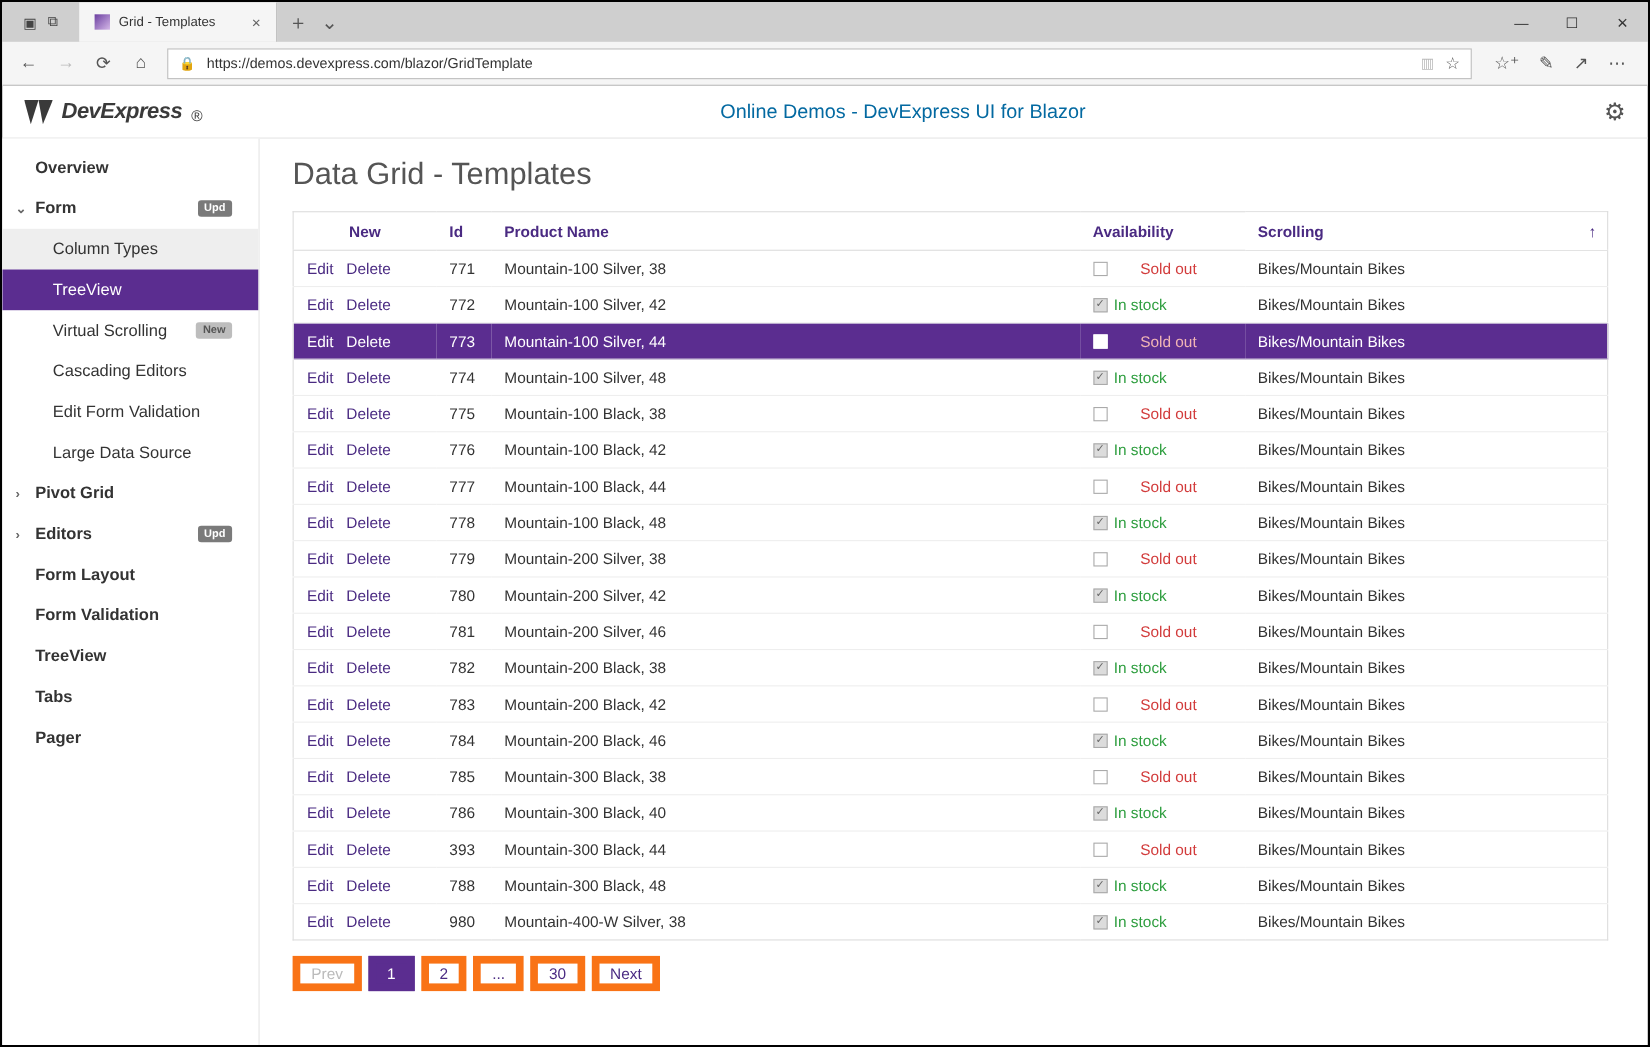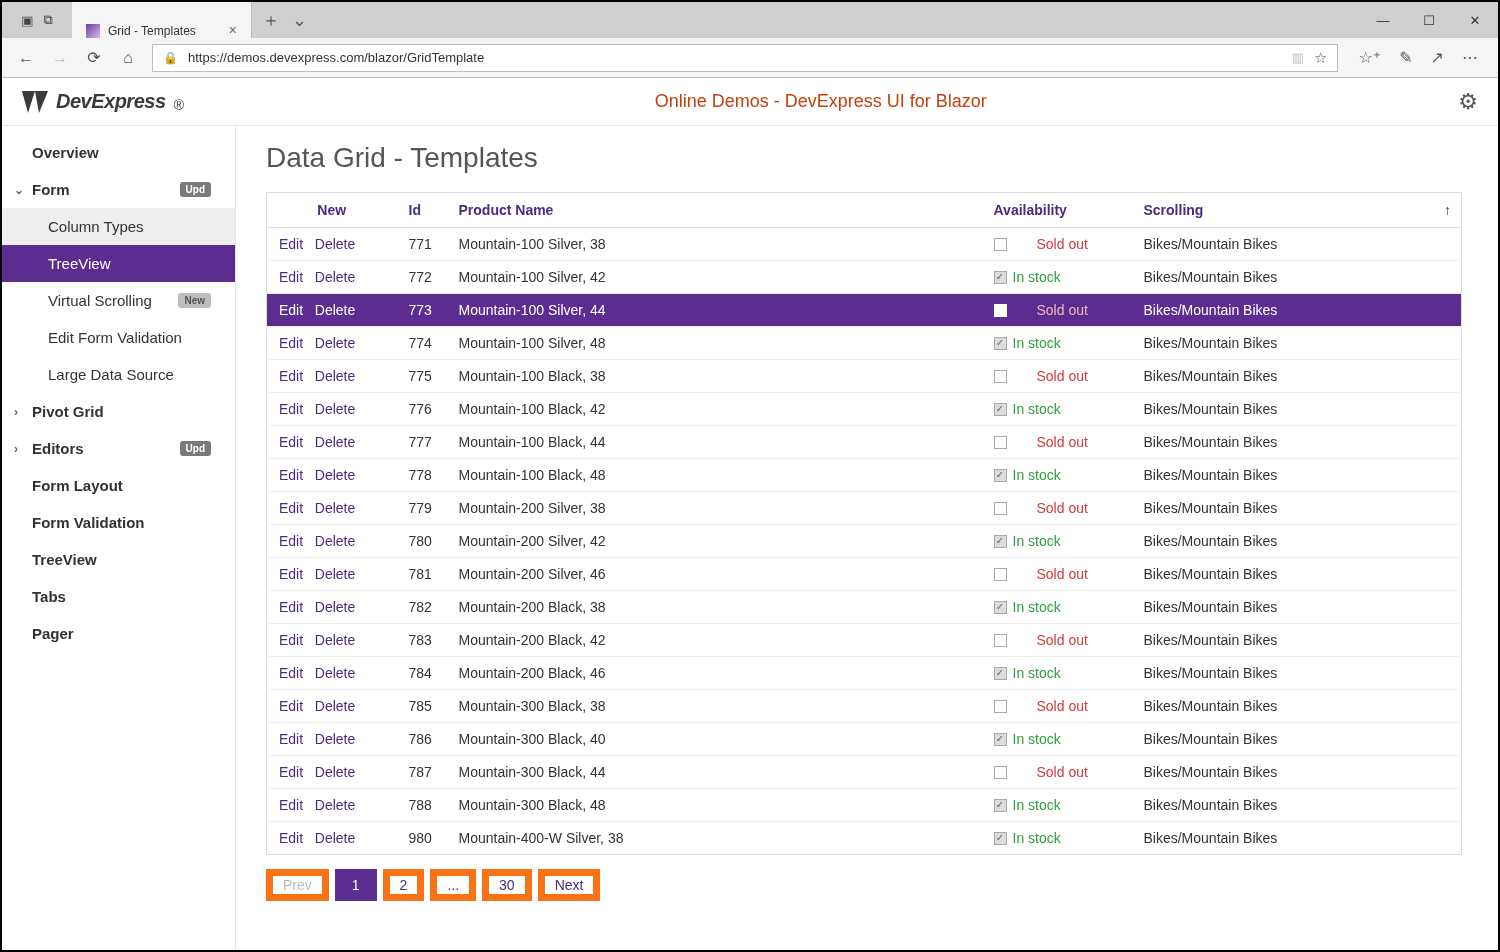--- a/index.html
+++ b/index.html
@@ -2,21 +2,21 @@
 <html><head>
 <meta charset="utf-8">
 <style>
   * { box-sizing: border-box; margin: 0; padding: 0; }
   body { font-family: "Segoe UI", Arial, sans-serif; font-size: 14px; color: #333; background: #fff; width: 1500px; height: 952px; overflow: hidden; border: 2px solid #000; }
 
   
   .browser-chrome { background: #cfcfcf; }
   .tab-strip { height: 36px; display: flex; align-items: stretch; background: #cfcfcf; }
   .tab-strip .os-icons { width: 70px; display:flex; align-items:center; justify-content:center; gap:10px; color:#444; font-size:13px; }
-  .tab { display: flex; align-items: flex-end; gap: 8px; background: #f5f5f5; padding: 0 14px; border-right: 1px solid #bdbdbd; position: relative; min-width: 180px; }
+  .tab { display: flex; align-items: center; gap: 8px; background: #f5f5f5; padding: 0 14px; border-right: 1px solid #bdbdbd; position: relative; min-width: 180px; }
   .tab .favicon { width: 14px; height: 14px; background: linear-gradient(135deg,#6b3fa0,#d5b8e8); }
   .tab .title { font-size: 12px; color: #333; }
   .tab .close { margin-left: auto; font-size: 14px; color: #666; cursor: pointer; }
   .tab-strip .after-tabs { display:flex; align-items:center; gap:12px; padding:0 10px; color:#555; }
   .tab-strip .after-tabs span { font-size:18px; cursor:pointer; }
   .win-controls { margin-left:auto; display:flex; }
   .win-controls div { width:46px; height:36px; display:flex; align-items:center; justify-content:center; font-size:13px; color:#333; }
 
   .addr-bar { height: 40px; display: flex; align-items:center; gap: 14px; padding: 0 14px; background: #f5f5f5; border-bottom: 1px solid #bdbdbd; }
   .addr-bar .nav-btn { font-size: 16px; color: #555; cursor:pointer; width:20px; text-align:center; }
@@ -27,21 +27,21 @@
   .url-box .star { font-size:15px; color:#555; cursor:pointer; }
   .right-icons { display:flex; gap:18px; color:#555; font-size:16px; padding:0 6px; }
   .right-icons span { cursor:pointer; }
 
   
   .page { height: calc(952px - 36px - 40px - 4px); display:flex; flex-direction:column; }
   .app-header { height:48px; display:flex; align-items:center; padding:0 20px; border-bottom:1px solid #e5e5e5; }
   .brand { display:flex; align-items:flex-end; gap:8px; font-weight:700; font-size:20px; color:#3a3a3a; font-style:italic; letter-spacing:-0.5px; }
   .brand .logo { display:inline-block; }
   .brand .logo svg { display:block; }
-  .app-title { flex:1; text-align:center; font-size:18px; color:#c2410c; }
+  .app-title { flex:1; text-align:center; font-size:18px; color:#0369a1; }
   .gear { font-size:22px; color:#555; cursor:pointer; }
 
   .app-body { flex:1; display:flex; min-height:0; }
 
   
   .sidebar { width:234px; border-right:1px solid #e5e5e5; overflow-y:auto; background:#fff; padding-top:8px; }
   .side-item { display:flex; align-items:center; padding:10px 24px 10px 30px; font-size:15px; color:#333; cursor:pointer; }
   .side-item.top { font-weight:600; padding-left:30px; }
   .side-item.group { font-weight:600; }
   .side-item .chev { width:18px; margin-left:-18px; font-size:12px; color:#666; display:inline-block; }
@@ -161,20 +161,23 @@
           <span>Column Types</span>
         </div>
       <div class="side-item sub active">
           <span>TreeView</span>
         </div>
       <div class="side-item sub">
         <span>Virtual Scrolling</span>
         <span class="side-badge light">New</span>
       </div>
       <div class="side-item sub">
+          <span>Cascading Editors</span>
+        </div>
+      <div class="side-item sub">
           <span>Edit Form Validation</span>
         </div>
       <div class="side-item sub">
           <span>Large Data Source</span>
         </div>
 
       <div class="side-item group">
         <span class="chev">›</span>
         <span>Pivot Grid</span>
       </div>
@@ -403,21 +406,21 @@
               <td>
                 <span class="avail">
                   <span class="chk on">✓</span>
                   <span class="in-stock">In stock</span>
                 </span>
               </td>
               <td>Bikes/Mountain Bikes</td>
             </tr>
             <tr>
               <td><span class="cmd">Edit</span>&nbsp;&nbsp;&nbsp;<span class="cmd">Delete</span></td>
-              <td>787</td>
+              <td>393</td>
               <td>Mountain-300 Black, 44</td>
               <td>
                 <span class="avail">
                   <span class="chk "></span>
                   <span class="sold-out">Sold out</span>
                 </span>
               </td>
               <td>Bikes/Mountain Bikes</td>
             </tr>
             <tr>

